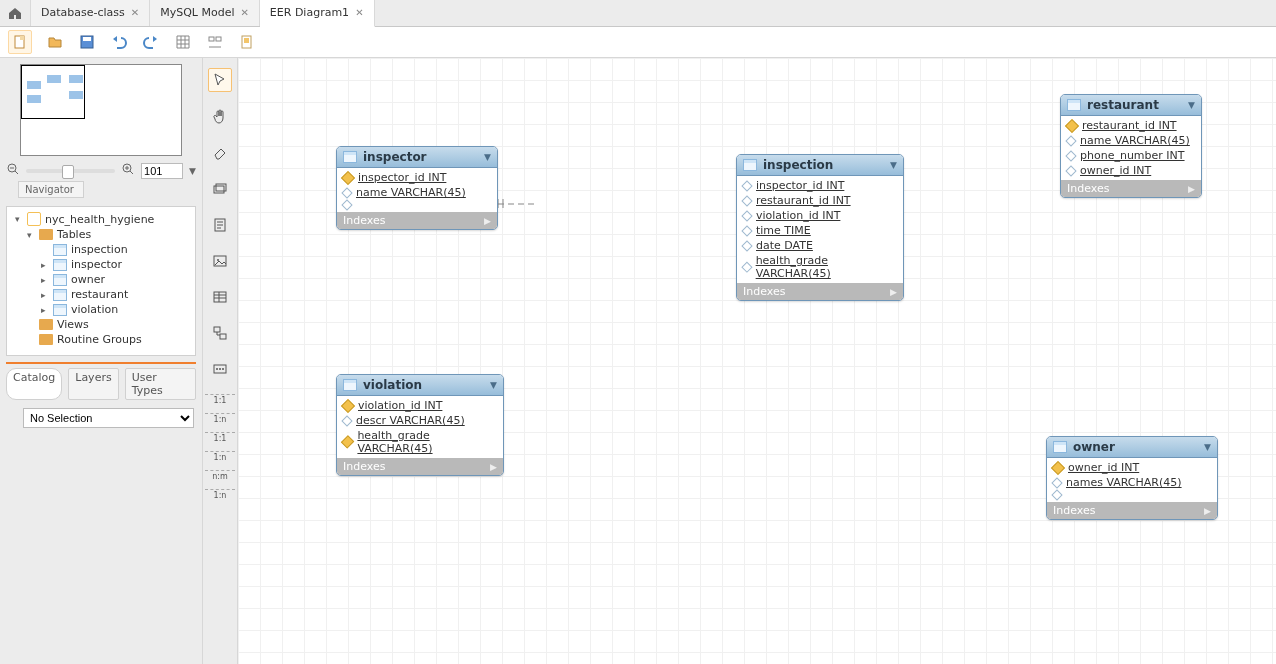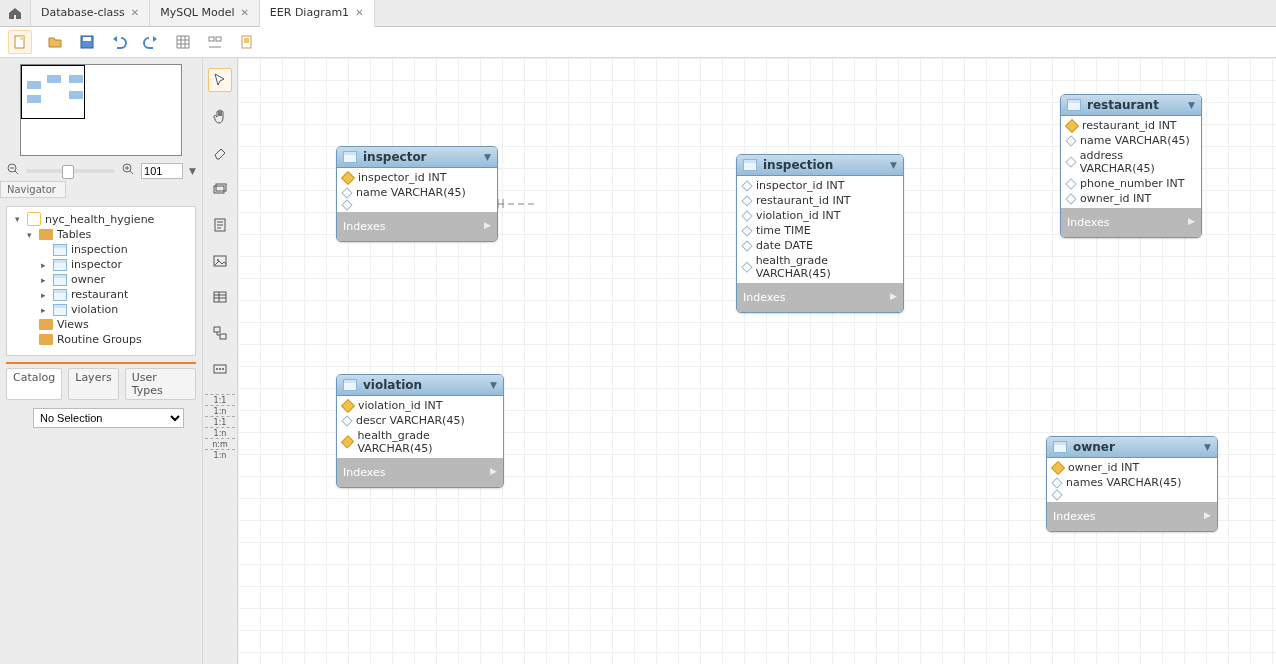--- a/index.html
+++ b/index.html
@@ -14,50 +14,50 @@
 .hbtn{border:1px solid #fcd9a4;background:#fff6e6;border-radius:2px;padding:2px;}
 .body{display:flex;height:calc(664px - 26px - 30px);}
 .left{width:202px;background:#ececec;display:flex;flex-direction:column;}
 .overview{padding:6px 6px 4px 6px;}
 .overview-box{width:160px;height:90px;background:#fff;border:1px solid #888;margin:0 auto;position:relative;}
 .ov-mini{position:absolute;background:#9cc3e8;width:14px;height:8px;}
 .zoomrow{display:flex;align-items:center;gap:6px;padding:2px 6px;}
 .zoomrow .track{flex:1;height:4px;background:#ddd;border-radius:2px;position:relative;}
 .zoomrow .knob{position:absolute;left:40%;top:-4px;width:10px;height:12px;background:#fff;border:1px solid #aaa;border-radius:2px;}
 .zoomrow input{width:36px;font-size:11px;border:1px solid #bbb;background:#fff;padding:1px 2px;}
-.navlabel{font-size:10px;color:#666;padding:2px 6px;border:1px solid #d0d0d0;background:#f4f4f4;width:52px;margin-left:0;}
+.navlabel{font-size:10px;color:#666;padding:2px 6px;border:1px solid #d0d0d0;background:#f4f4f4;width:52px;margin-left:18px;}
 .tree{background:#fff;border:1px solid #d0d0d0;margin:8px 6px 0 6px;flex:0 0 auto;padding:4px 0 8px 0;}
 .tree-row{display:flex;align-items:center;gap:4px;padding:1px 4px 1px 8px;}
 .tree .ind1{padding-left:20px;}
 .tree .ind2{padding-left:34px;}
 .tw{width:8px;color:#666;font-size:9px;}
 .folder{width:14px;height:11px;background:#e7a94e;border-radius:1px;display:inline-block;}
 .schema{display:inline-block;width:12px;height:12px;border:1px solid #f4c056;background:#fff;border-radius:2px;}
 .tbl-ic{display:inline-block;width:12px;height:10px;background:linear-gradient(#cfe5f7,#cfe5f7) top/100% 3px no-repeat,#eef6fd;border:1px solid #8bb7dd;}
 .orangebar{height:2px;background:#f07f2e;margin:6px 6px 0 6px;}
 .subtabs{display:flex;gap:6px;padding:4px 6px;}
 .subtab{font-size:11px;color:#555;padding:2px 6px;border:1px solid #d0d0d0;background:#f4f4f4;border-radius:2px;}
-.subtab.active{background:#fff;}
-.selbox{margin:4px 18px;padding-left:15px;}
+.subtab.active{background:#fff;border-radius:10px;}
+.selbox{margin:4px 8px;padding-left:15px;}
 .selbox select{width:100%;font-size:11px;border:1px solid #bbb;background:#fff;padding:2px;}
 .palette{width:34px;background:#ececec;border-left:1px solid #d7d7d7;border-right:1px solid #d7d7d7;display:flex;flex-direction:column;align-items:center;gap:14px;padding-top:10px;}
 .pbtn{width:22px;height:22px;display:flex;align-items:center;justify-content:center;color:#555;}
 .pbtn.sel{border:1px solid #f6c173;background:#fff8ec;border-radius:2px;}
 .plabel{font-size:8px;color:#555;text-align:center;width:30px;border-top:1px dashed #aaa;padding-top:1px;}
 .canvas{flex:1;position:relative;background:#fff;}
 .grid{position:absolute;inset:0;background-image:linear-gradient(#f0f0f0 1px,transparent 1px),linear-gradient(90deg,#f0f0f0 1px,transparent 1px);background-size:22px 22px;}
 .entity{position:absolute;width:160px;border:1px solid #6f96b8;border-radius:5px;background:#fff;box-shadow:0 1px 2px rgba(0,0,0,0.15);overflow:hidden;}
 .entity.wide{width:170px;}
 .ent-h{background:linear-gradient(#c7dcec,#97bdda);color:#2a3a47;font-weight:bold;font-size:12px;padding:3px 6px;display:flex;align-items:center;gap:6px;border-bottom:1px solid #6f96b8;}
 .ent-h .arrow{margin-left:auto;color:#4b6d89;font-size:9px;}
-.cols{padding:2px 0;}
+.cols{padding:2px 0;text-decoration:underline;}
 .col{display:flex;align-items:center;gap:5px;padding:1px 6px;font-size:11px;color:#333;}
 .keyic{width:8px;height:8px;transform:rotate(45deg);background:#f3c14b;border:1px solid #c79a28;}
 .fkic{width:6px;height:6px;transform:rotate(45deg);background:#fff;border:1px solid #9fb9cf;}
-.idx{background:#b9b9b9;color:#fff;font-size:11px;padding:8px 6px;display:flex;align-items:flex-start;}
+.idx{background:#b9b9b9;color:#fff;font-size:11px;padding:2px 6px;display:flex;align-items:center;}
 .idx .arrow{margin-left:auto;color:#eee;font-size:9px;}
 svg.rel{position:absolute;inset:0;pointer-events:none;}
 svg.rel line{stroke:#888;stroke-dasharray:6 4;stroke-width:1.2;}
 svg.rel polyline{stroke:#888;stroke-dasharray:6 4;stroke-width:1.2;fill:none;}
 .crow{stroke:#888;stroke-width:1;fill:none;}
 .icon-svg{width:16px;height:16px;}
 </style>
 </head>
 <body>
 
@@ -270,21 +270,21 @@
           </svg>
         </div>
     <div class="pbtn">
           <svg width="16" height="16" viewBox="0 0 16 16">
             <rect x="2" y="4" width="12" height="8" fill="none" stroke="#555"></rect>
             <circle cx="5" cy="8" r="1" fill="#555"></circle>
             <circle cx="8" cy="8" r="1" fill="#555"></circle>
             <circle cx="11" cy="8" r="1" fill="#555"></circle>
           </svg>
         </div>
-    <div style="display:flex;flex-direction:column;align-items:center;">
+    <div style="display:flex;flex-direction:column;gap:8px;align-items:center;">
       <div class="plabel">1:1</div>
       <div class="plabel">1:n</div>
       <div class="plabel">1:1</div>
       <div class="plabel">1:n</div>
       <div class="plabel">n:m</div>
       <div class="plabel">1:n</div>
     </div>
   </div>
 
   <div class="canvas">
@@ -410,24 +410,20 @@
         <div class="col">
               <span class="keyic"></span>
               <span>restaurant_id INT</span>
             </div>
         <div class="col">
               <span class="fkic"></span>
               <span>name VARCHAR(45)</span>
             </div>
         <div class="col">
               <span class="fkic"></span>
-              <span>address VARCHAR(45)</span>
-            </div>
-        <div class="col">
-              <span class="fkic"></span>
               <span>phone_number INT</span>
             </div>
         <div class="col">
               <span class="fkic"></span>
               <span>owner_id INT</span>
             </div>
       </div>
       <div class="idx">
             <span>Indexes</span>
             <span class="arrow">▶</span>

